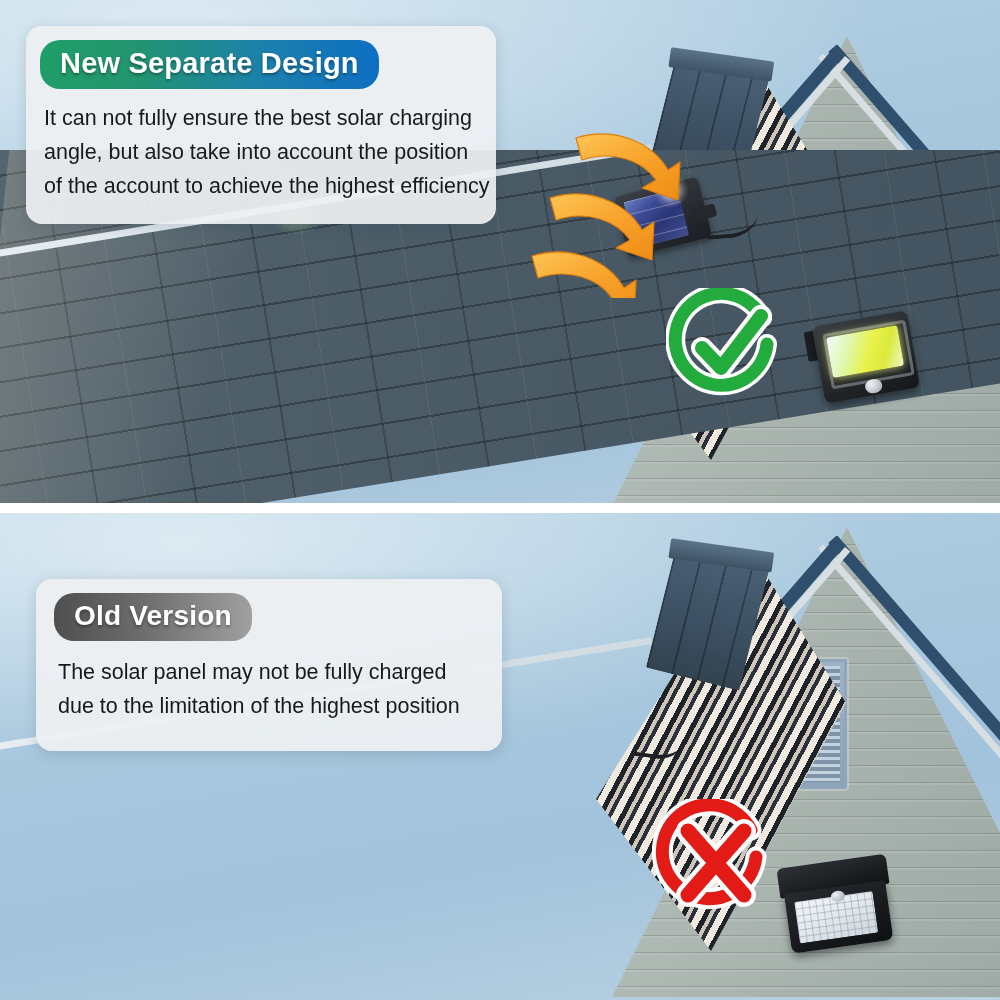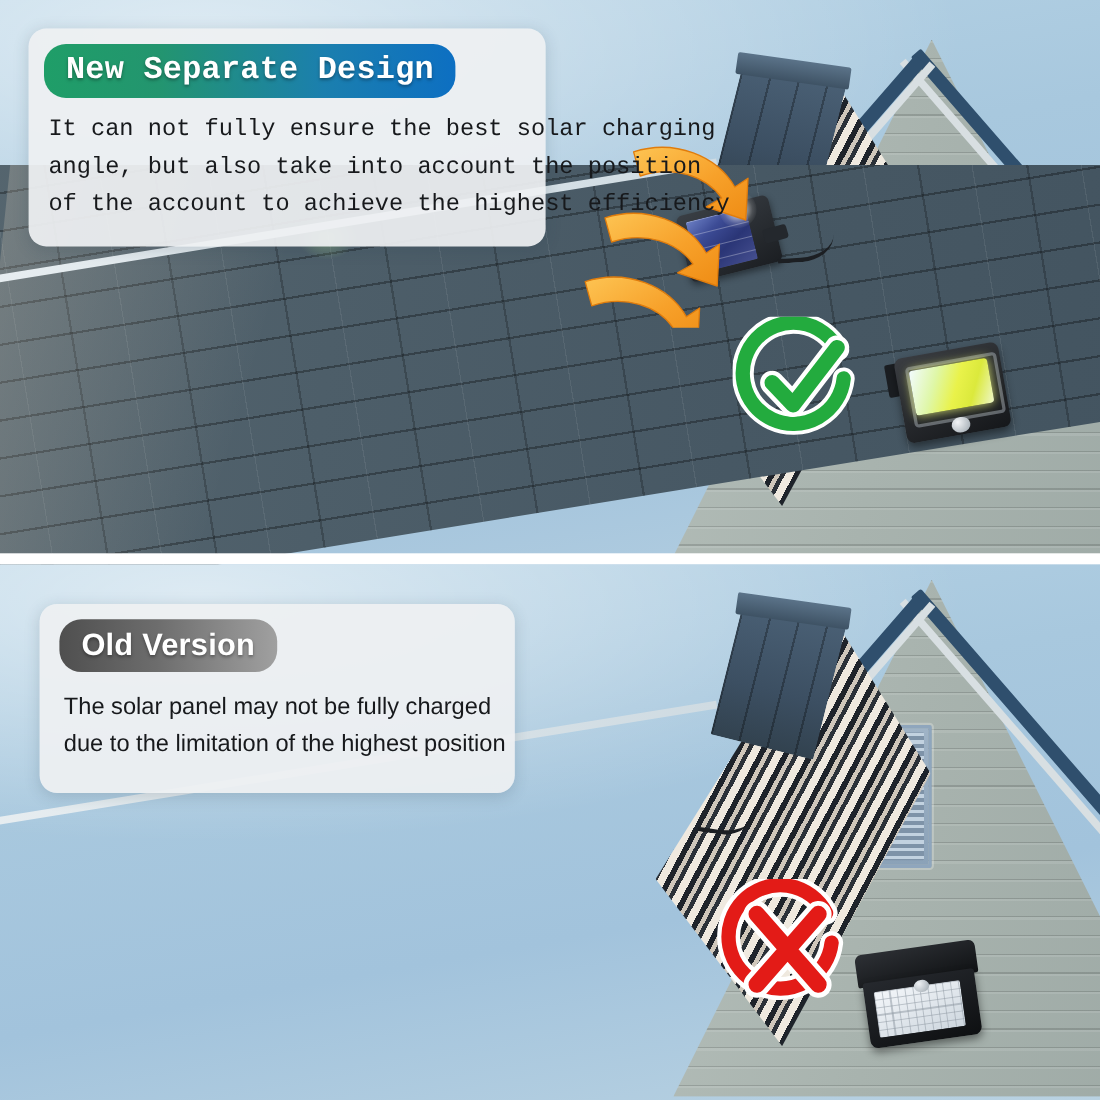--- a/index.html
+++ b/index.html
@@ -1,21 +1,21 @@
 <!DOCTYPE html>
 <html><head>
 <meta charset="utf-8">
 <style>
   html,body{margin:0;padding:0;background:#fff;}
   body{font-family:"Liberation Sans",sans-serif;}
 
   #stage{position:relative;width:1000px;height:1000px;overflow:hidden;background:#fff;}
 
   .panel{position:absolute;left:0;width:1000px;overflow:hidden;}
-  #panel-top{top:0;height:571px;font-family:Liberation Mono, monospace;}
+  #panel-top{top:0;height:571px;}
   #panel-bottom{top:513px;height:487px;}
 
   .divider{position:absolute;left:0;top:503px;width:1000px;height:10px;background:#ffffff;z-index:40;}
 
   
   .sky{position:absolute;inset:0;
        background:linear-gradient(170deg,#b7d4e6 0%,#a8c8de 35%,#a2c3dc 65%,#b9d2e2 100%);}
   .sky-haze{position:absolute;left:0;top:0;width:100%;height:60%;
        background:radial-gradient(ellipse at 18% 10%,rgba(255,255,255,.55),rgba(255,255,255,0) 60%);}
 
@@ -322,21 +322,21 @@
       <div class="wl-pir"></div>
     </div>
 
     <svg class="mark" style="left:652px;top:286px;" width="124" height="124" viewBox="0 0 124 124">
       <path d="M99 31 A47 47 0 1 0 104 58" fill="none" stroke="#ffffff" stroke-width="21" stroke-linecap="round"></path>
       <path d="M99 31 A47 47 0 1 0 104 58" fill="none" stroke="#e31b17" stroke-width="13" stroke-linecap="round"></path>
       <path d="M36 32 L92 96 M92 32 L36 96" fill="none" stroke="#ffffff" stroke-width="24" stroke-linecap="round"></path>
       <path d="M36 32 L92 96 M92 32 L36 96" fill="none" stroke="#e31b17" stroke-width="15" stroke-linecap="round"></path>
     </svg>
 
-    <div class="card" style="left:36px;top:36px;width:432px;height:172px;">
+    <div class="card" style="left:36px;top:66px;width:466px;height:172px;">
       <div style="padding:14px 0 0 18px;">
         <span class="pill pill-old">Old Version</span>
       </div>
       <div class="body-text" style="padding:14px 0 0 22px;">
         <div>The solar panel may not be fully charged</div>
         <div>due to the limitation of the highest position</div>
       </div>
     </div>
 
   </div>

